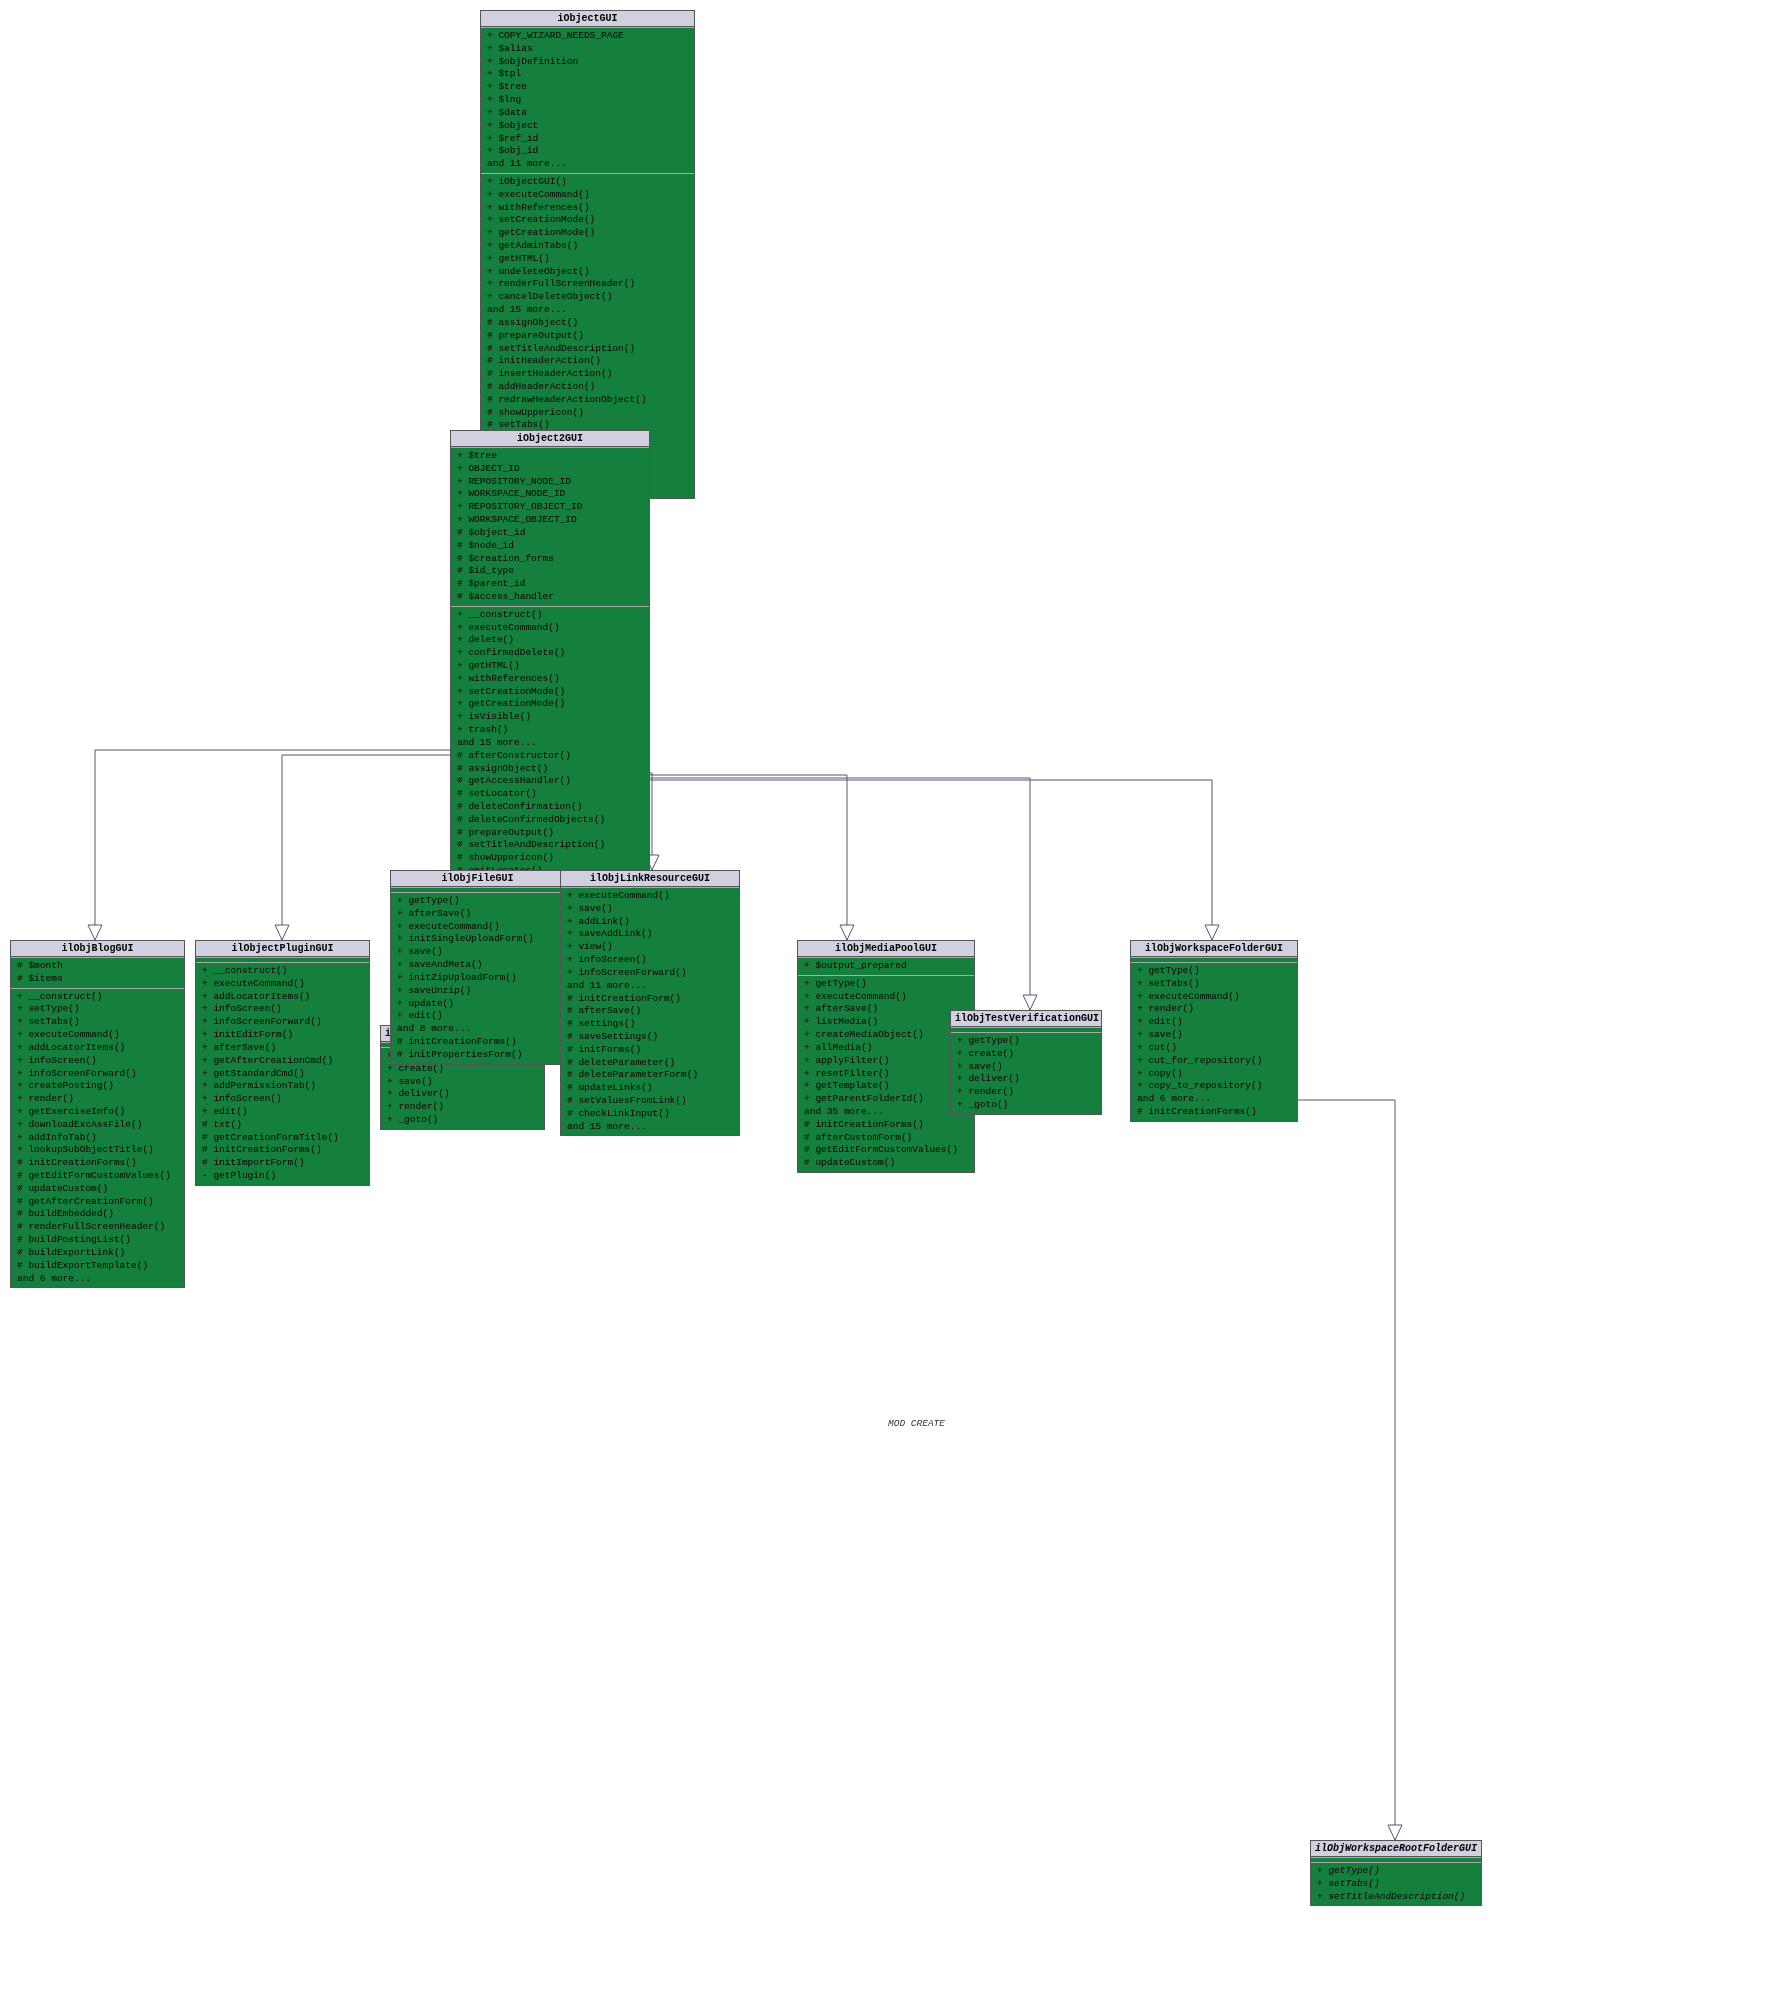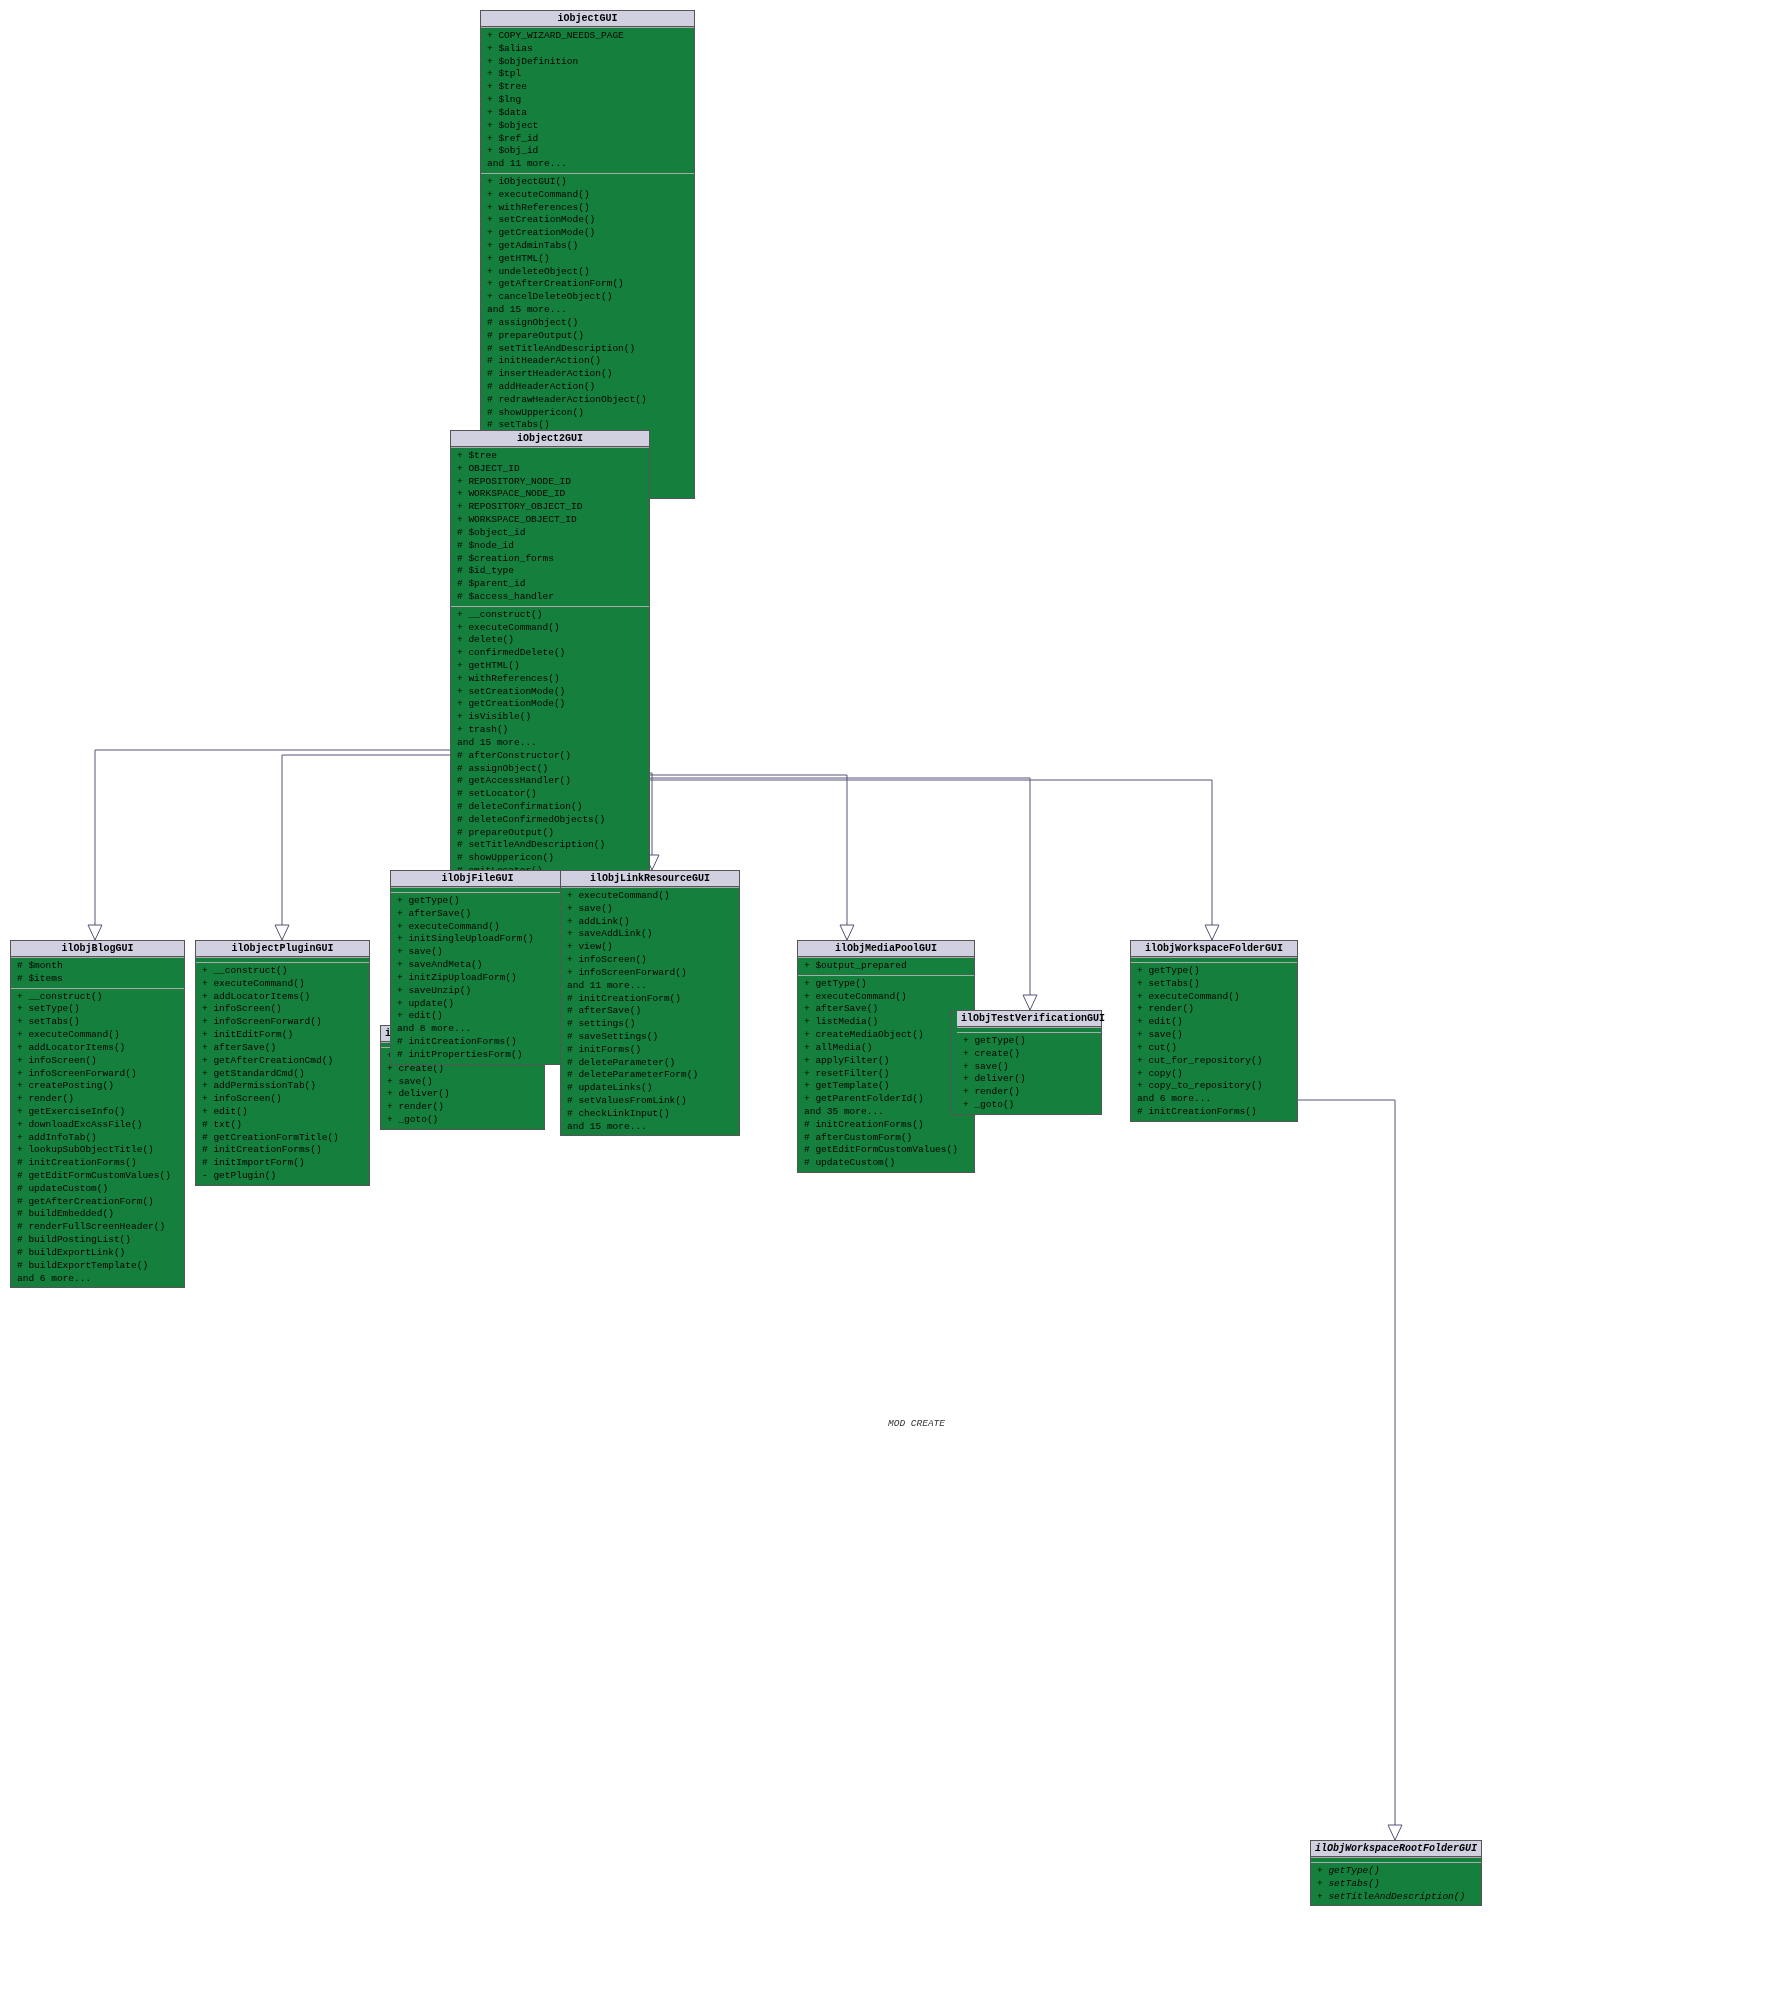--- a/index.html
+++ b/index.html
@@ -126,21 +126,21 @@
     </div>
     <div class="box-section">
       <div class="line">+ iObjectGUI()</div>
       <div class="line">+ executeCommand()</div>
       <div class="line">+ withReferences()</div>
       <div class="line">+ setCreationMode()</div>
       <div class="line">+ getCreationMode()</div>
       <div class="line">+ getAdminTabs()</div>
       <div class="line">+ getHTML()</div>
       <div class="line">+ undeleteObject()</div>
-      <div class="line">+ getAfterCreationForm()</div>
+      <div class="line">+ renderFullScreenHeader()</div>
       <div class="line">+ cancelDeleteObject()</div>
       <div class="line">and 15 more...</div>
       <div class="line"># assignObject()</div>
       <div class="line"># prepareOutput()</div>
       <div class="line"># setTitleAndDescription()</div>
       <div class="line"># initHeaderAction()</div>
       <div class="line"># insertHeaderAction()</div>
       <div class="line"># addHeaderAction()</div>
       <div class="line"># redrawHeaderActionObject()</div>
       <div class="line"># showUppericon()</div>
@@ -330,21 +330,21 @@
       <div class="line">+ getTemplate()</div>
       <div class="line">+ getParentFolderId()</div>
       <div class="line">and 35 more...</div>
       <div class="line"># initCreationForms()</div>
       <div class="line"># afterCustomForm()</div>
       <div class="line"># getEditFormCustomValues()</div>
       <div class="line"># updateCustom()</div>
     </div>
   </div>
 
-  <div class="uml-box" style="left:950px; top:1010px; width:152px;padding-left:6px;">
+  <div class="uml-box" style="left:950px; top:1010px; width:152px;">
     <div class="box-title">ilObjTestVerificationGUI</div>
     <div class="box-section"></div>
     <div class="box-section">
       <div class="line">+ getType()</div>
       <div class="line">+ create()</div>
       <div class="line">+ save()</div>
       <div class="line">+ deliver()</div>
       <div class="line">+ render()</div>
       <div class="line">+ _goto()</div>
     </div>

